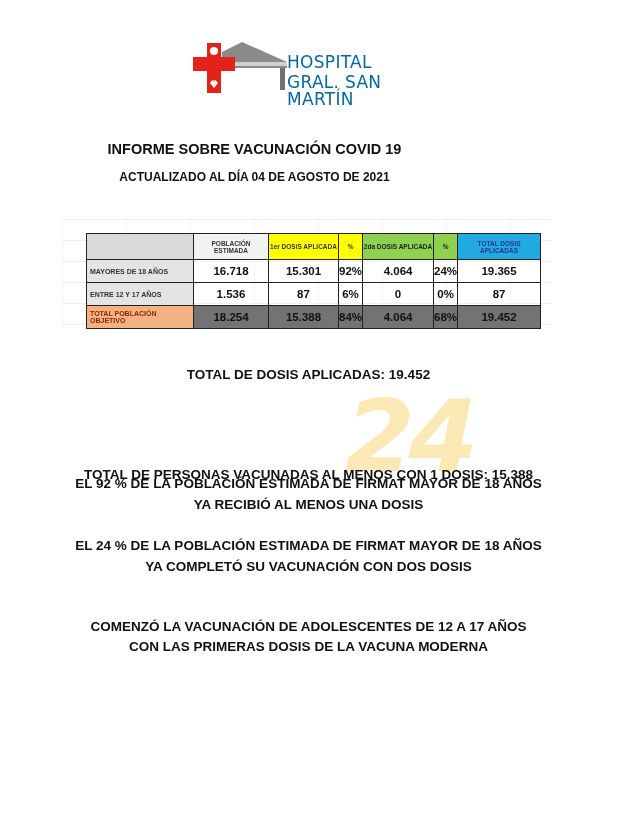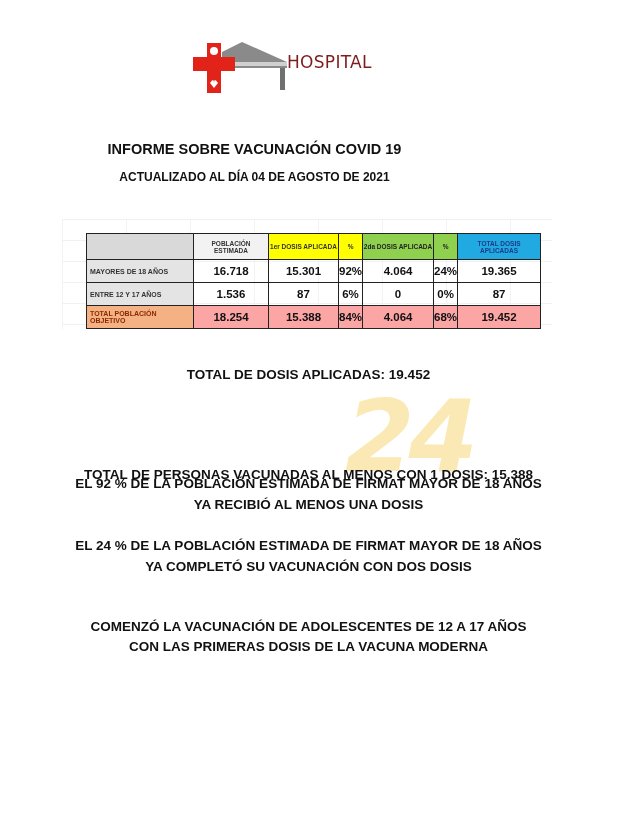--- a/index.html
+++ b/index.html
@@ -1,60 +1,61 @@
 <!DOCTYPE html>
 <html><head>
   <meta charset="utf-8">
   <style>
     html, body { margin: 0; padding: 0; background: #ffffff; }
     body { width: 635px; height: 839px; position: relative; overflow: hidden;
       font-family: "Liberation Sans", "DejaVu Sans", sans-serif; color: #111; }
     .logo { position: absolute; left: 192px; top: 40px; width: 250px; height: 55px; }
     .logo-text { position: absolute; left: 95px; font-family: "DejaVu Sans", sans-serif;
-      color: #7f1d1d; font-size: 17px; letter-spacing: 0.3px; line-height: 1; }
+      color: #0369a1; font-size: 17px; letter-spacing: 0.3px; line-height: 1; }
     .logo-t1 { top: 14px; }
     .logo-t2 { top: 34px; }
     .title { position: absolute; left: 0; width: 509px; text-align: center; font-weight: bold; }
     .t-main { top: 141px; font-size: 14.5px; }
     .t-sub { top: 170px; font-size: 12px; }
     .sheet-grid { position: absolute; left: 62px; top: 219px; width: 490px; height: 110px;
       background-image: linear-gradient(#e8e8e8 1px, transparent 1px), linear-gradient(90deg, #ececec 1px, transparent 1px);
       background-size: 100% 21px, 64px 100%; opacity: .6; }
     table.vac { position: absolute; left: 86px; top: 233px; border-collapse: collapse; font-weight: bold; }
     table.vac td { border: 1.5px solid #222; text-align: center; padding: 0; height: 22px; font-size: 11.5px; }
     table.vac tr.hdr td { height: 25px; font-size: 6.5px; color: #333; }
     table.vac td.label { text-align: left; padding-left: 3px; font-size: 7px; color: #333; background: #e4e4e4; }
     .c0 { width: 106px; } .c1 { width: 74px; } .c2 { width: 69px; } .c3 { width: 21px; }
     .c4 { width: 70px; } .c5 { width: 22px; } .c6 { width: 82px; }
     .h-gray { background: #d9d9d9; }
     .h-white { background: #f2f2f2; }
     .h-yellow { background: #ffff00; color: #333 !important; }
     .h-green { background: #8fd14f; color: #222 !important; }
     .h-blue { background: #21a9e1; color: #1a3a8a !important; }
-    tr.total td { background: #fca5a5; }
+    tr.total td { background: #737373; }
     tr.total td.label { background: #f4b183; color: #8a2a00; }
     .stmt { position: absolute; left: 0; width: 617px; text-align: center; font-weight: bold; font-size: 13.5px; line-height: 21px; }
     .watermark { position: absolute; left: 345px; top: 378px; font-size: 100px; font-weight: bold; font-style: italic;
       color: #f7d878; opacity: .55; font-family: "DejaVu Sans", sans-serif; letter-spacing: -6px; z-index: 0; }
     .stmt { z-index: 1; }
   </style>
 </head>
 <body>
 
 <div class="logo">
   <svg width="95" height="55" viewBox="0 0 95 55">
     <polygon points="30,12 50,2 95,22 95,28 30,28" fill="#8a8a8a"></polygon>
     <rect x="38" y="22" width="57" height="4" fill="#d0d0d0"></rect>
     <rect x="88" y="28" width="5" height="22" fill="#707070"></rect>
     <rect x="15" y="3" width="14" height="50" fill="#e2231a"></rect>
     <rect x="1" y="17" width="42" height="14" fill="#e2231a"></rect>
     <circle cx="22" cy="11" r="4" fill="#fff"></circle>
     <path d="M18 43 q4 -6 4 0 q0 -6 4 0 l-4 5 z" fill="#fff"></path>
   </svg>
   <div class="logo-text logo-t1">HOSPITAL</div>
+  <div class="logo-text logo-t2">GRAL. SAN MARTÍN</div>
 </div>
 
 <div class="title t-main">INFORME SOBRE VACUNACIÓN COVID 19</div>
 <div class="title t-sub">ACTUALIZADO AL DÍA 04 DE AGOSTO DE 2021</div>
 
 <div class="sheet-grid"></div>
 
 <table class="vac">
   <tbody>
       <tr class="hdr">

